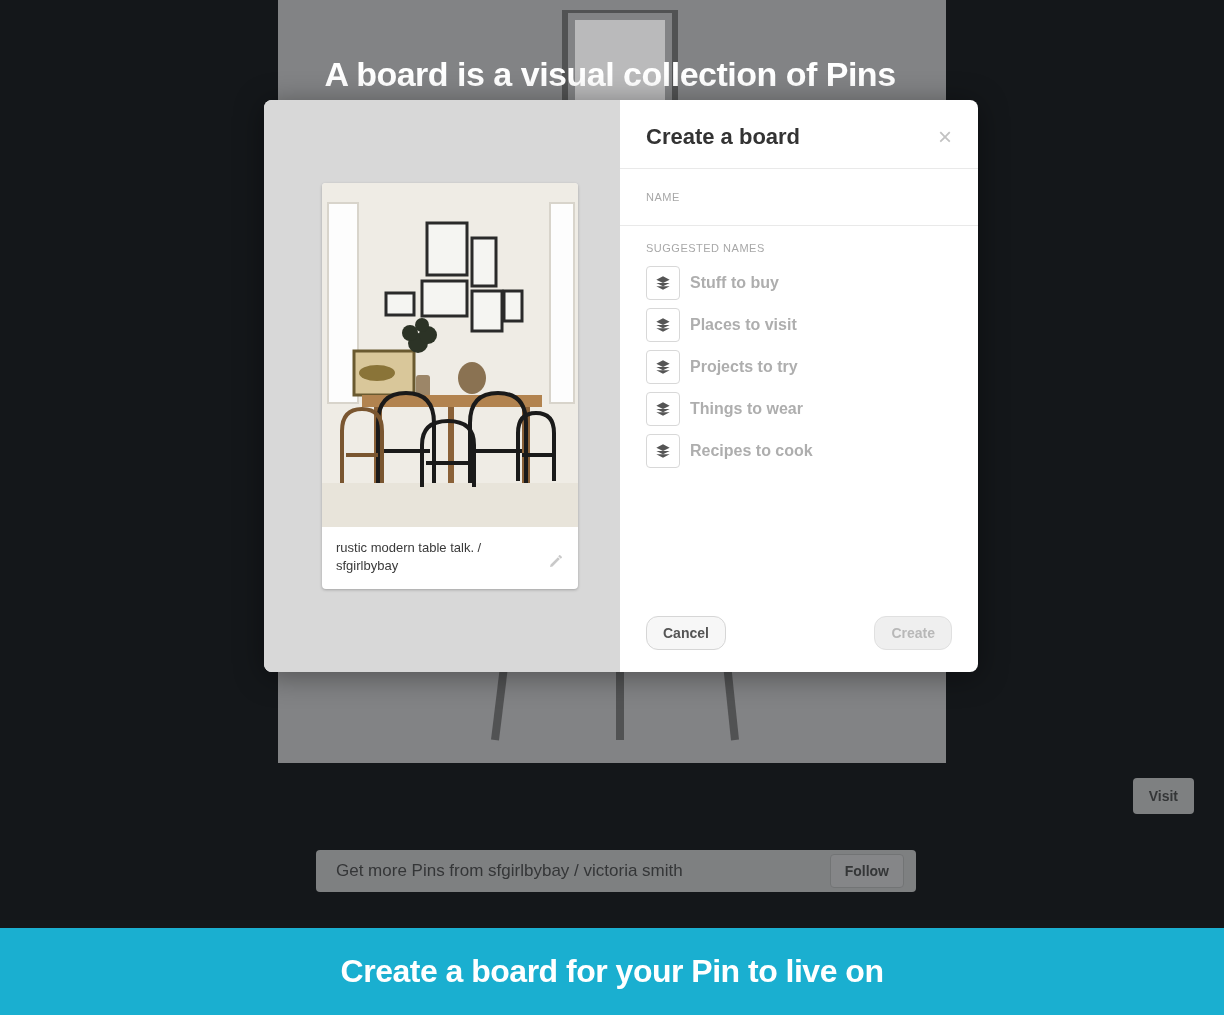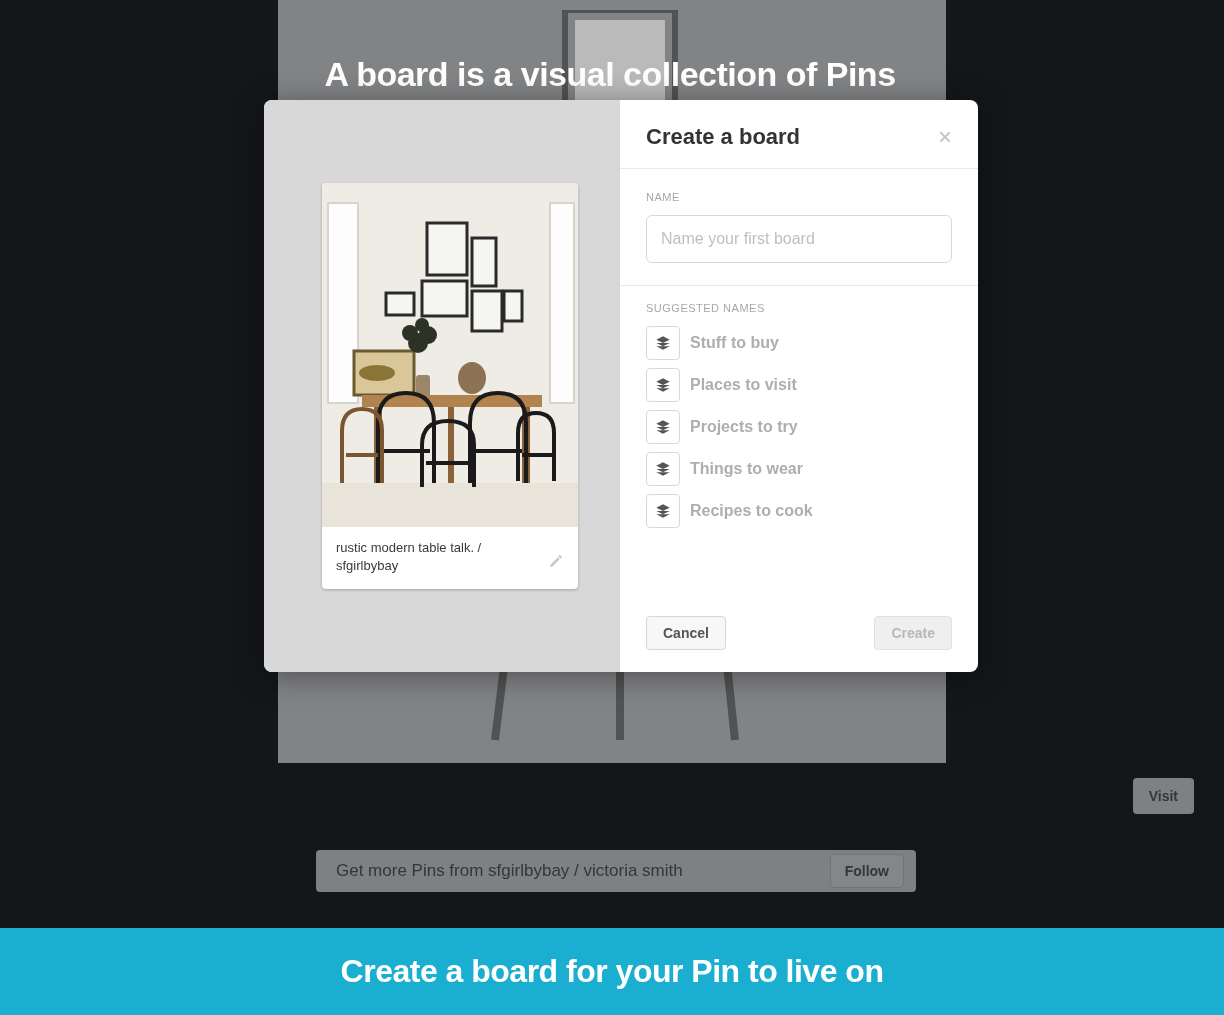--- a/index.html
+++ b/index.html
@@ -254,21 +254,21 @@
 }
 
 .modal-footer {
   margin-top: auto;
   padding: 18px 26px 22px 26px;
   display: flex;
   justify-content: space-between;
 }
 .btn {
   padding: 8px 16px;
-  border-radius: 4px;
+  border-radius: 12px;
   font-size: 14px;
   font-weight: 700;
   cursor: pointer;
   border: 1px solid #d6d6d6;
   background: #f7f7f7;
 }
 .btn-cancel { color: #555; }
 .btn-create {
   background: #efefef;
   color: #b8b8b8;
@@ -379,21 +379,20 @@
   </div>
 
   <div class="modal-right">
     <div class="modal-header">
       <div class="modal-title">Create a board</div>
       <div class="close-icon">×</div>
     </div>
 
     <div class="modal-body">
       <div class="field-label">NAME</div>
-      <input class="text-input" type="text" placeholder="Name your first board" style="">
 
       <div class="section-divider">
         <div class="field-label">SUGGESTED NAMES</div>
         <div class="suggest-list">
 
           <div class="suggest-item">
             <div class="stack-icon">
               <svg class="stack-svg" viewBox="0 0 24 24">
                   <path fill="#555" d="M12 2L2 7l10 5 10-5-10-5zM2 12l10 5 10-5M2 17l10 5 10-5"></path>
                 </svg>

